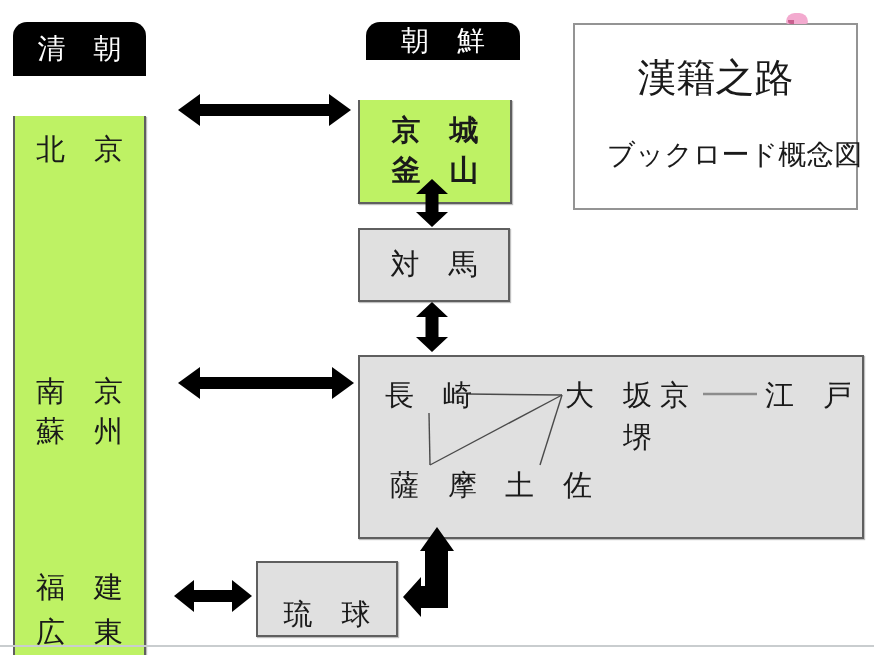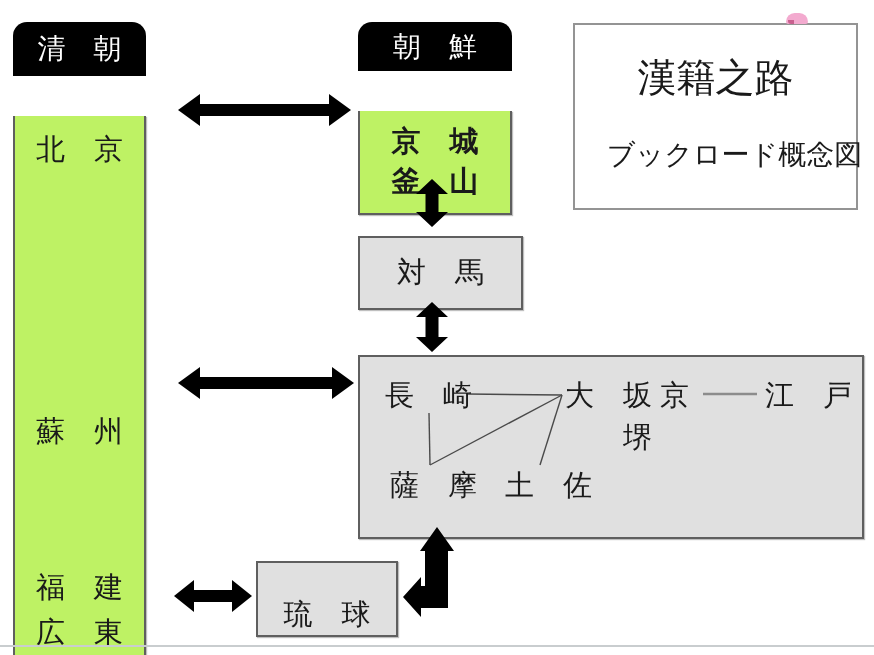--- a/index.html
+++ b/index.html
@@ -17,23 +17,23 @@
         font-size:28px;line-height:1;}
   .capped .bd{position:relative;box-sizing:border-box;width:100%;background:#bef264;
         border:2px solid #5f5f5f;border-top:none;box-shadow:1px 1px 1px rgba(0,0,0,.25);margin-top:40px;}
   .capped .bd .city{position:absolute;left:0;width:100%;text-align:center;
         font-size:29px;line-height:1;white-space:nowrap;}
   
   .qing{left:13px;top:22px;width:133px;height:612px;}
   .qing .hdr{height:54px;}
   .qing .bd{height:558px;}
   .korea{left:358px;top:22px;width:154px;height:154px;}
-  .korea .hdr{height:49px;}
+  .korea .hdr{height:38px;margin-left:8px;}
   .korea .bd{height:104px;font-weight:bold;}
-  .tsushima{left:358px;top:236px;width:165px;height:74px;
+  .tsushima{left:358px;top:228px;width:152px;height:74px;
         display:flex;align-items:center;justify-content:center;font-size:29px;}
   .ryukyu{left:256px;top:561px;width:142px;height:76px;
         display:flex;align-items:flex-end;justify-content:center;font-size:29px;}
   .japan{left:358px;top:355px;width:506px;height:184px;}
   .japan .place{position:absolute;font-size:29px;line-height:1;white-space:nowrap;}
   .japan svg{position:absolute;left:0;top:0;}
   
   .title-panel{position:absolute;left:573px;top:23px;width:285px;height:187px;
         box-sizing:border-box;background:#fff;border:2px solid #949494;}
   .title-panel .t1{position:absolute;top:32px;left:0;width:100%;text-align:center;
@@ -58,20 +58,21 @@
     <div class="t2">ブックロード概念図</div>
   </div>
   <div class="pink">
       <i></i>
     </div>
 
   <div class="capped qing">
     <div class="hdr">清　朝</div>
     <div class="bd">
       <span class="city" style="top:19px">北　京</span>
+      <span class="city" style="top:261px">南　京</span>
       <span class="city" style="top:457px">福　建</span>
       <span class="city" style="top:301px">蘇　州</span>
       <span class="city" style="top:502px">広　東</span>
     </div>
   </div>
 
   <div class="capped korea">
     <div class="hdr">朝　鮮</div>
     <div class="bd">
       <span class="city" style="top:16px">京　城</span>

